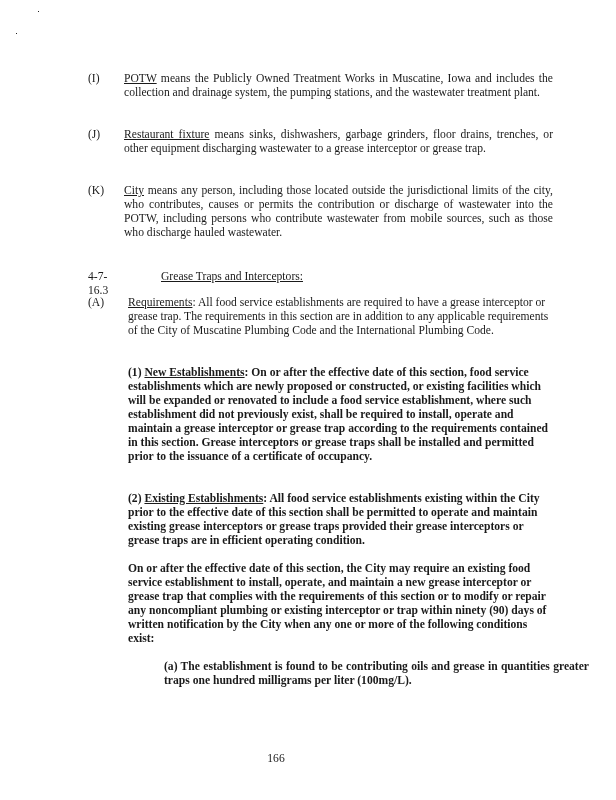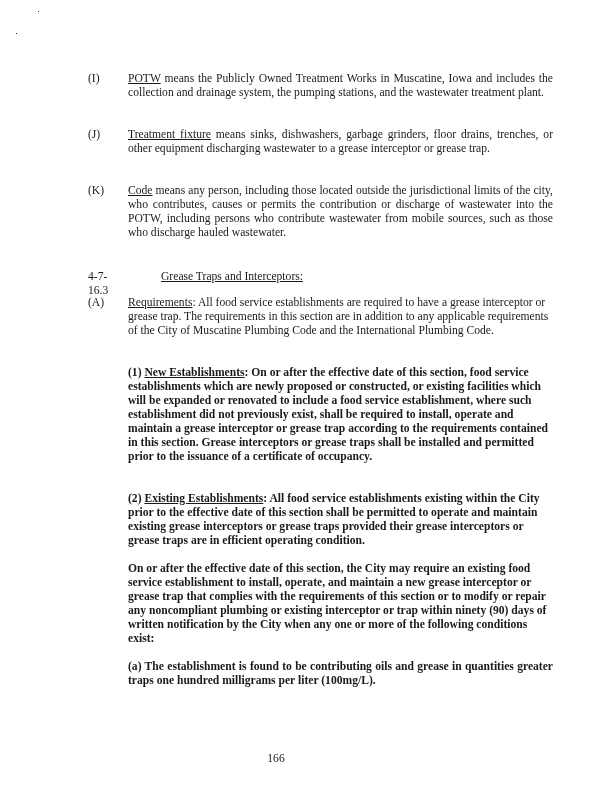--- a/index.html
+++ b/index.html
@@ -2,21 +2,21 @@
 <html><head>
 <meta charset="utf-8">
 <style>
   html, body { margin:0; padding:0; background:#ffffff; }
   body { width:616px; height:800px; position:relative; overflow:hidden;
          font-family:"Liberation Serif", "DejaVu Serif", serif; color:#1a1a1a; font-size:11.6px; }
   .speck { position:absolute; width:1px; height:1px; background:#222; }
   .para { position:absolute; left:88px; width:465px; line-height:14px; }
   .label { position:absolute; left:0; top:0; }
   .body { margin-left:40px; }
-  .justify { text-align:justify; }
+  .justify { text-align:justify;margin-left:36px; }
   .just-last { text-align:justify; text-align-last:left; }
   .u { text-decoration:underline; }
   .sub { position:absolute; left:128px; width:425px; line-height:14px;font-weight:bold; }
   .heading { position:absolute; left:88px; top:270px; line-height:14px; }
   .heading .num { position:absolute; left:0; }
   .heading .title { position:absolute; left:73px; white-space:nowrap; text-decoration:underline;text-align:center; }
   .pagenum { position:absolute; left:0; width:552px; top:752px; text-align:center; line-height:14px; }
 </style>
 </head>
 <body>
@@ -24,26 +24,26 @@
 <div class="speck" style="left:38px;top:11px;"></div>
 <div class="speck" style="left:16px;top:33px;"></div>
 
 <div class="para" style="top:72px;">
   <span class="label">(I)</span>
   <div class="body justify just-last"><span class="u">POTW</span><span> means the Publicly Owned Treatment Works in Muscatine, Iowa and includes the collection and drainage system, the pumping stations, and the wastewater treatment plant.</span></div>
 </div>
 
 <div class="para" style="top:128px;">
   <span class="label">(J)</span>
-  <div class="body justify just-last"><span class="u">Treatment fixture</span><span> means sinks, dishwashers, garbage grinders, floor drains, trenches, or other equipment discharging wastewater to a grease interceptor or grease trap.</span></div>
+  <div class="body justify just-last"><span class="u">Restaurant fixture</span><span> means sinks, dishwashers, garbage grinders, floor drains, trenches, or other equipment discharging wastewater to a grease interceptor or grease trap.</span></div>
 </div>
 
 <div class="para" style="top:184px;">
   <span class="label">(K)</span>
-  <div class="body justify just-last"><span class="u">Code</span><span> means any person, including those located outside the jurisdictional limits of the city, who contributes, causes or permits the contribution or discharge of wastewater into the POTW, including persons who contribute wastewater from mobile sources, such as those who discharge hauled wastewater.</span></div>
+  <div class="body justify just-last"><span class="u">City</span><span> means any person, including those located outside the jurisdictional limits of the city, who contributes, causes or permits the contribution or discharge of wastewater into the POTW, including persons who contribute wastewater from mobile sources, such as those who discharge hauled wastewater.</span></div>
 </div>
 
 <div class="heading">
   <span class="num">4-7-16.3</span>
   <span class="title">Grease Traps and Interceptors:</span>
 </div>
 
 <div class="para" style="top:296px;">
   <span class="label">(A)</span>
   <div class="body"><span class="u">Requirements</span><span>:  All food service establishments are required to have a grease interceptor or grease trap. The requirements in this section are in addition to any applicable requirements of the City of Muscatine Plumbing Code and the International Plumbing Code.</span></div>

